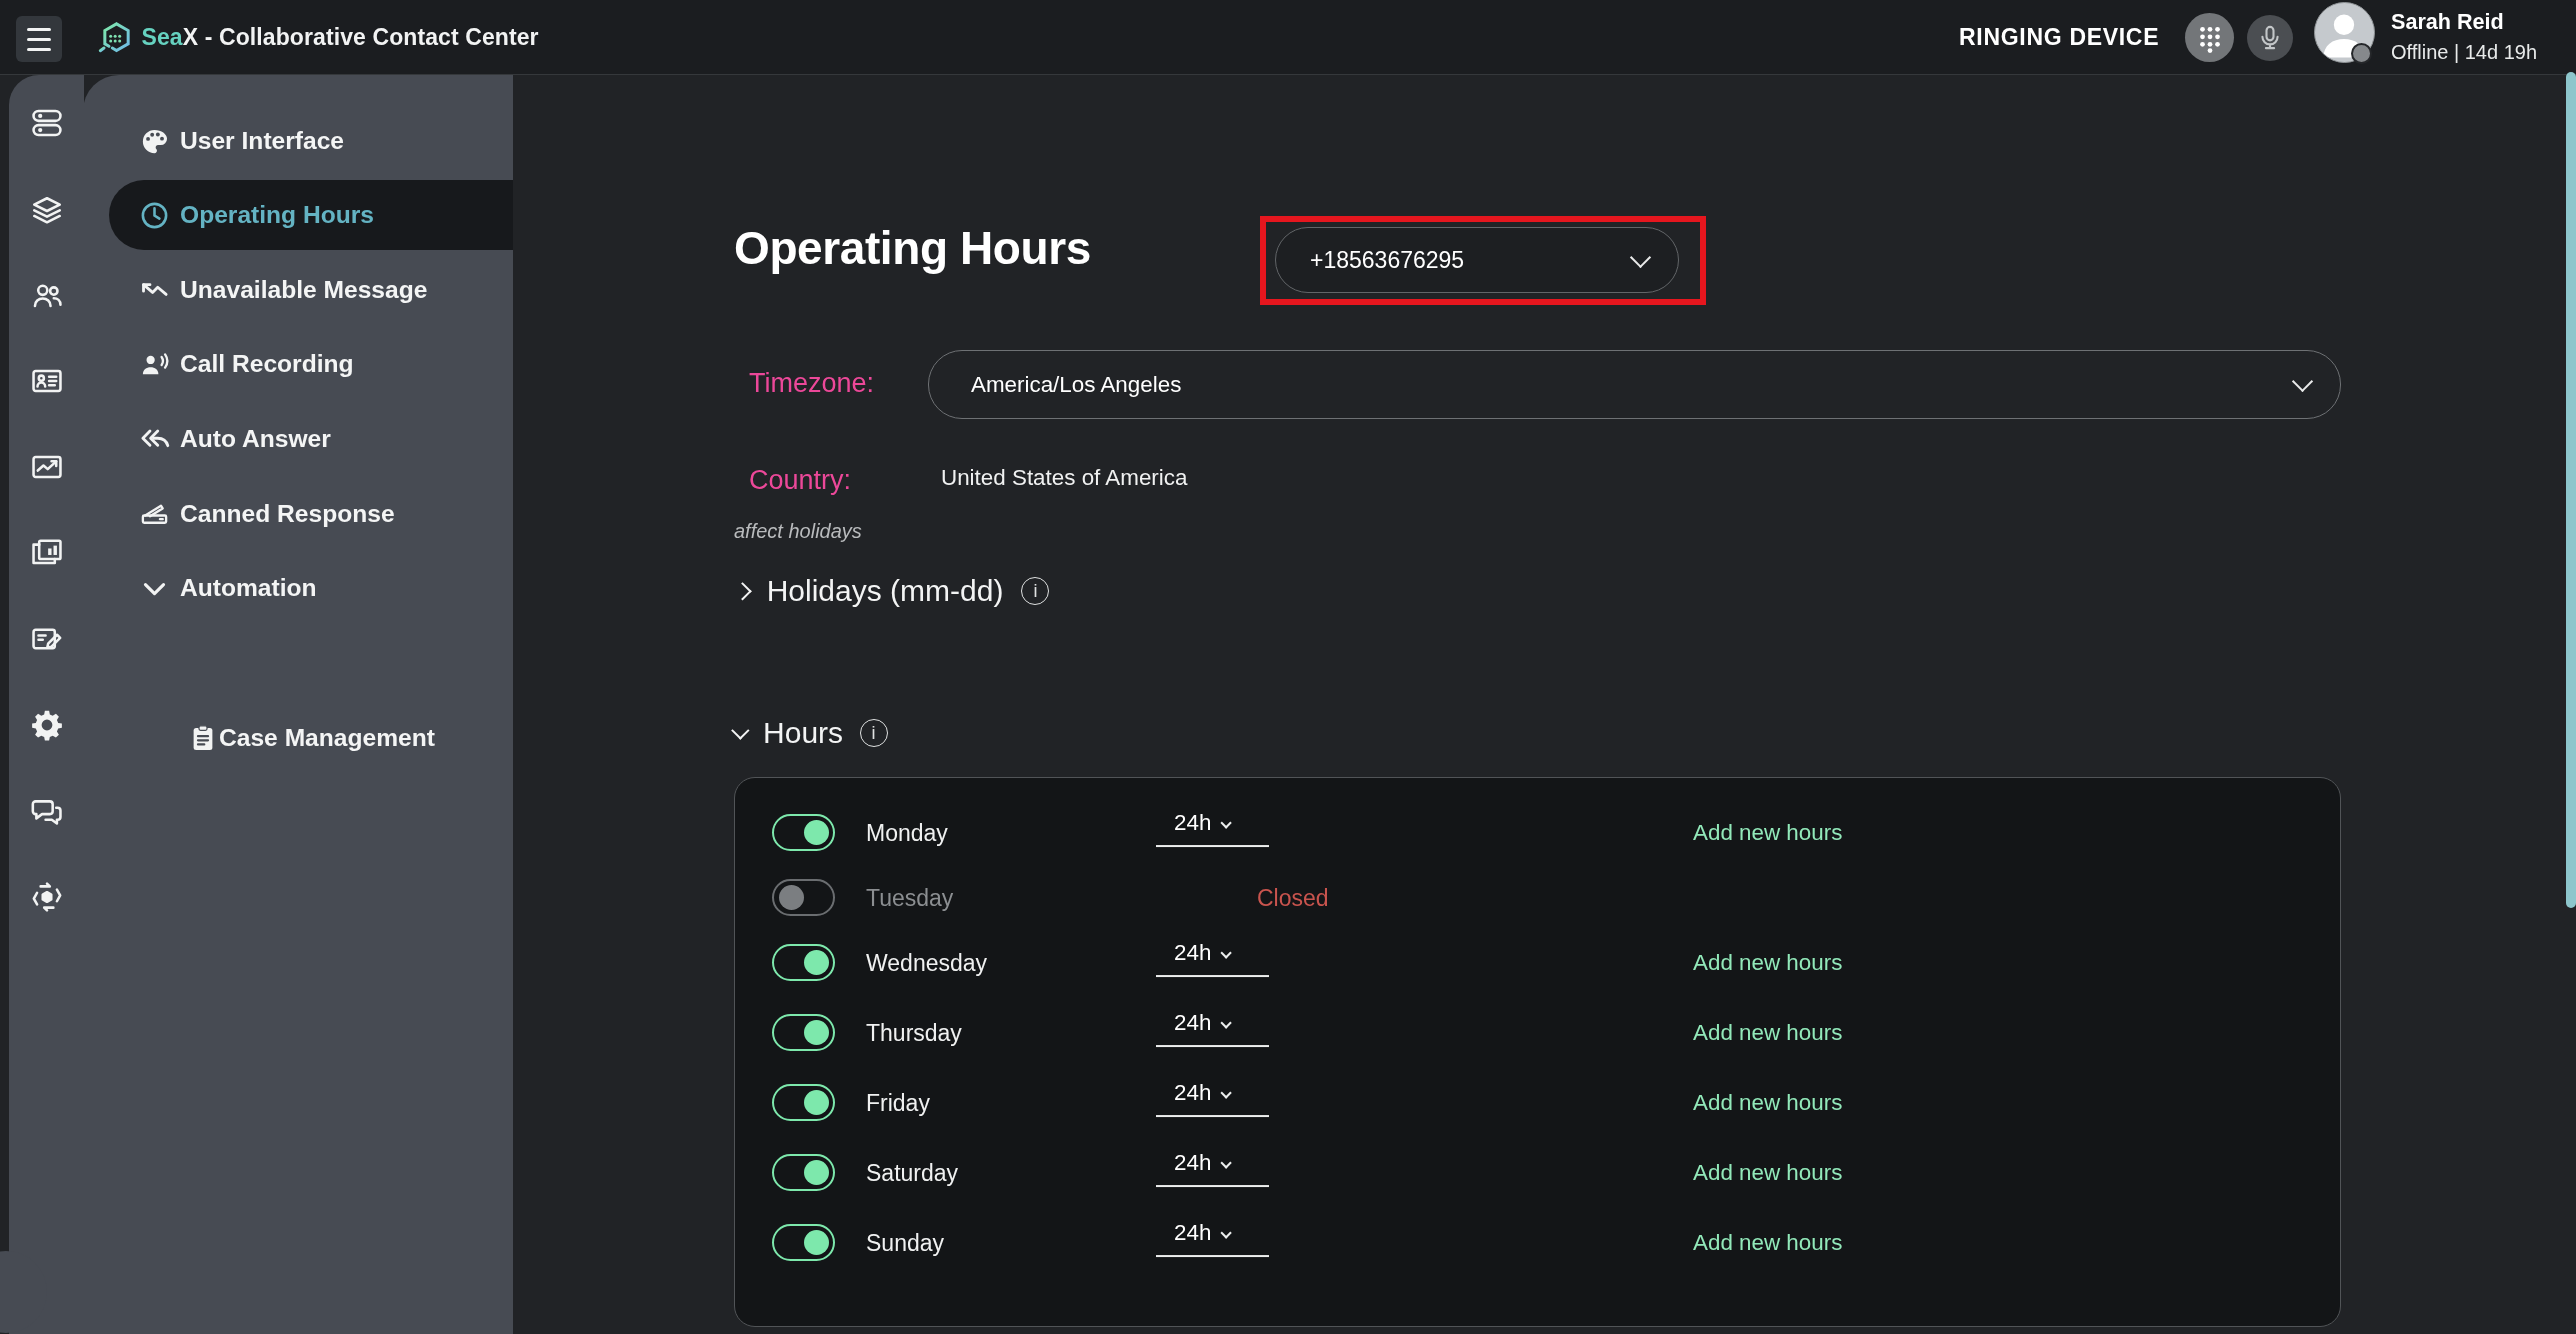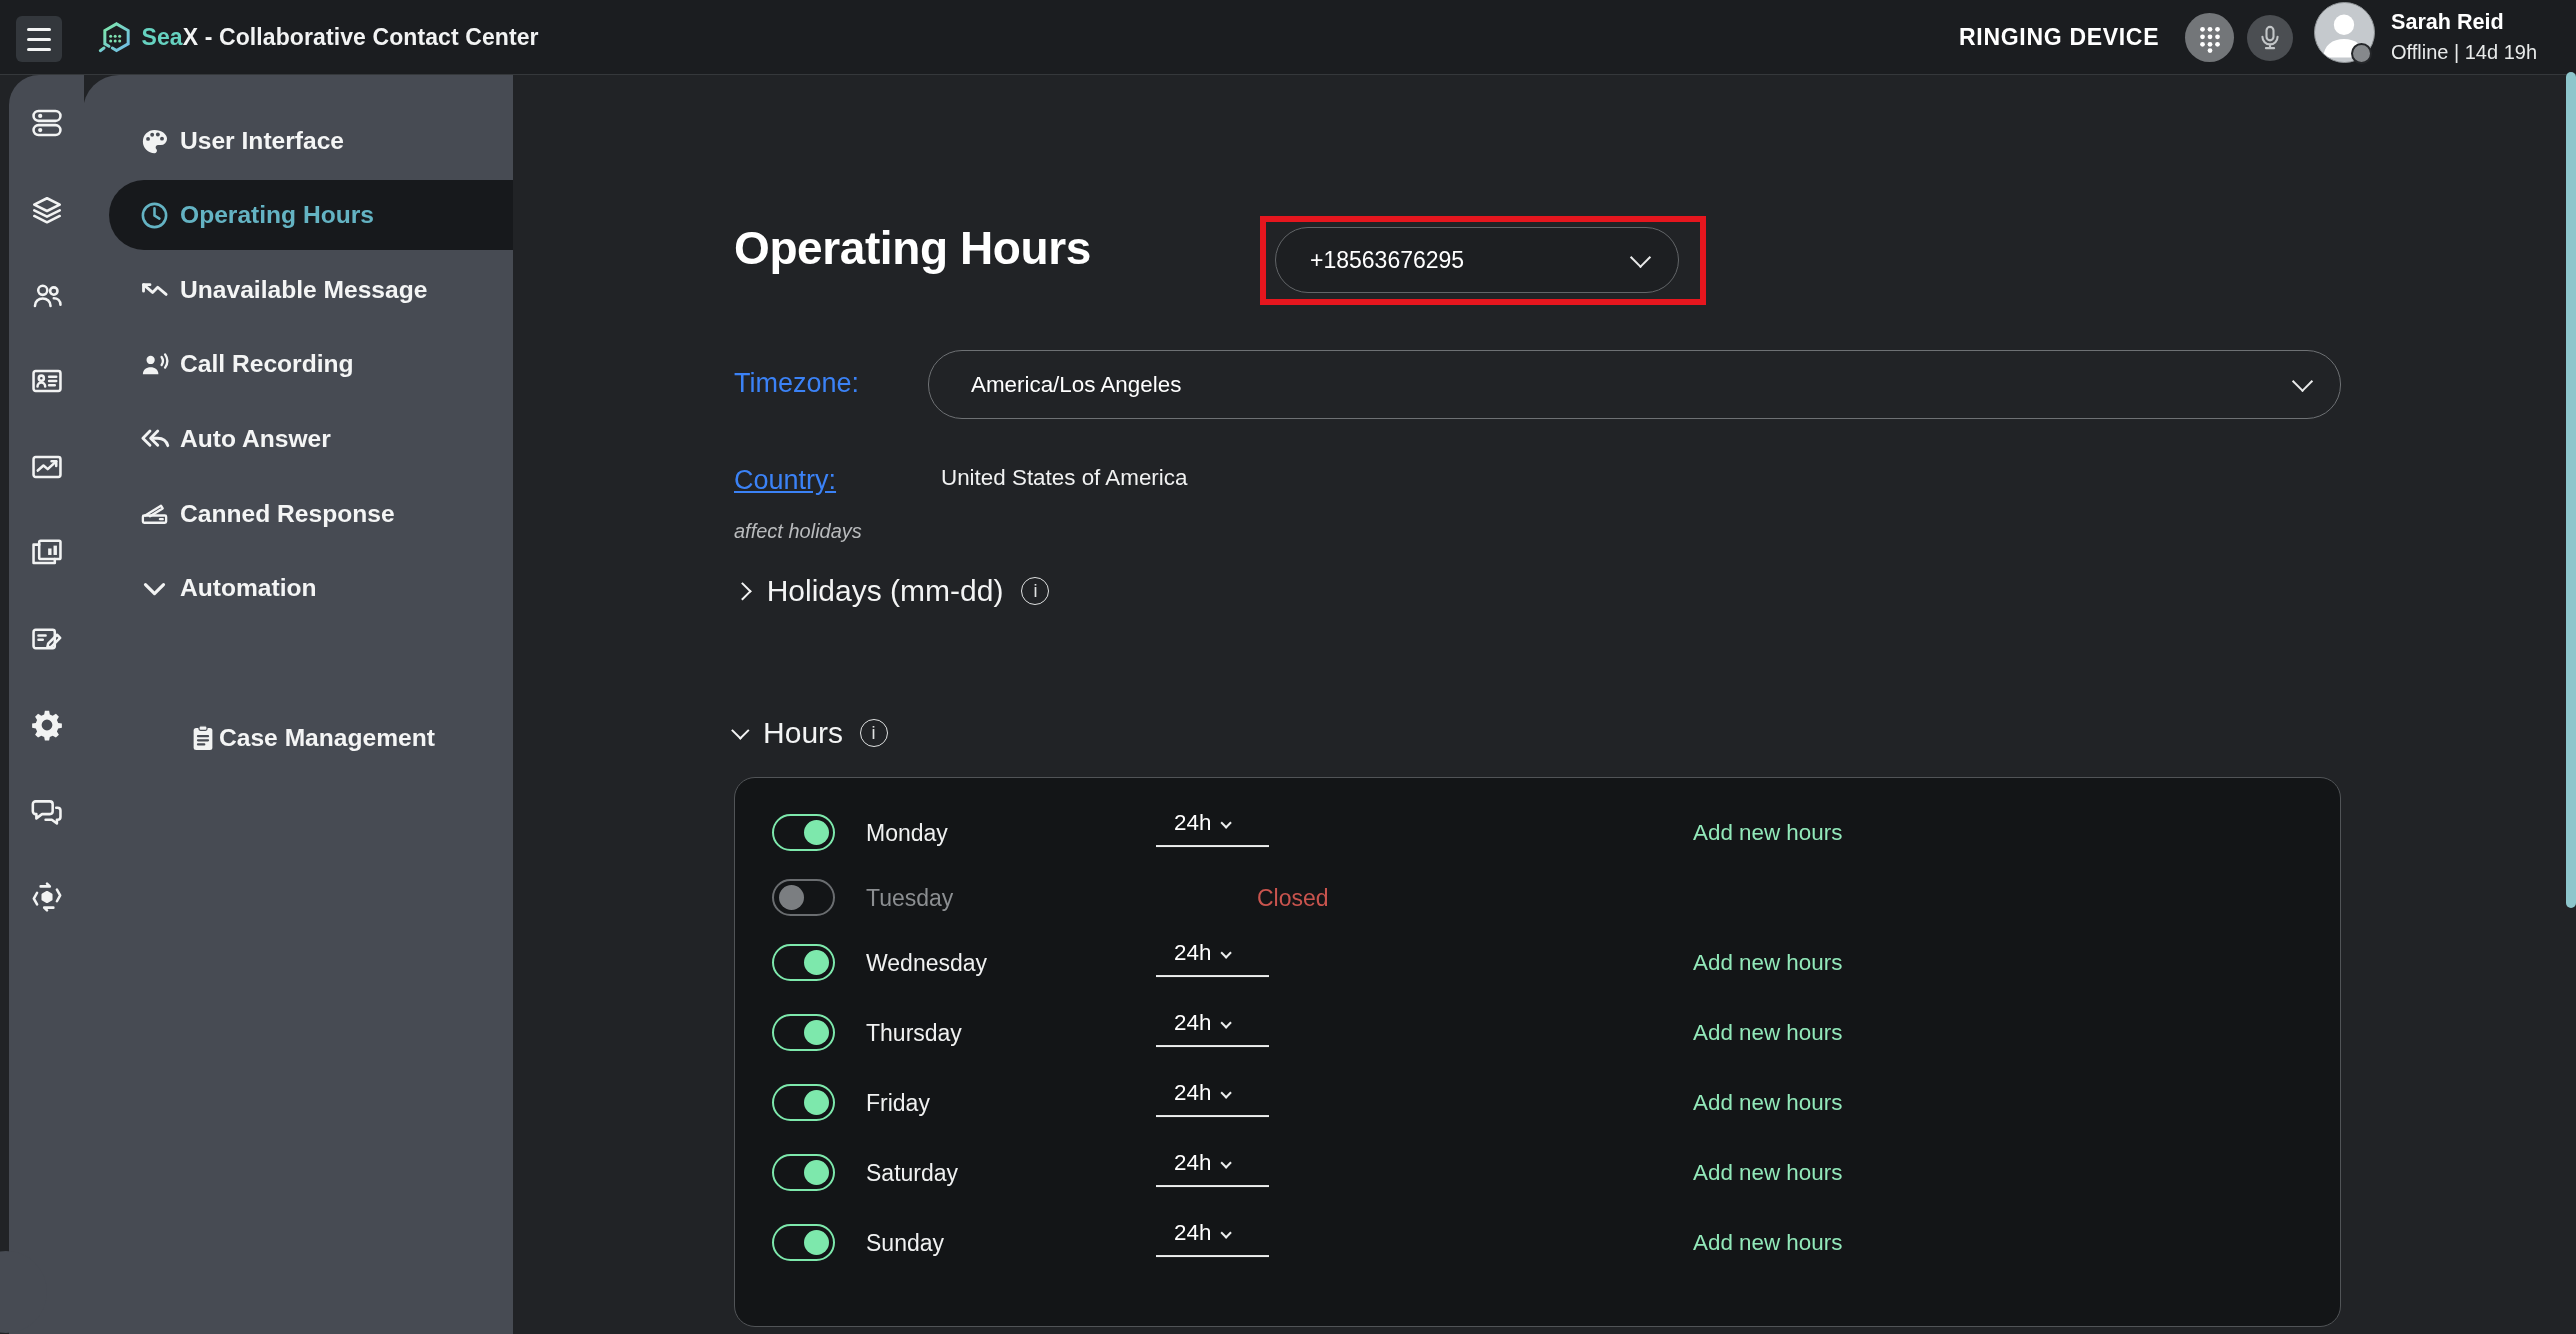--- a/index.html
+++ b/index.html
@@ -56,21 +56,21 @@
                 color:#ffffff; letter-spacing:-0.4px; }
   .red-box { position:absolute; left:1260px; top:216px; width:446px; height:89px;
              border:6.7px solid #e6161e; z-index:5; }
   .phone-select { position:absolute; left:9px; top:5.2px; width:404px; height:66px;
                   border:1.5px solid #626568; border-radius:33px; display:flex; align-items:center;
                   color:#ffffff; font-size:23px; cursor:pointer; background:#1d1f22; }
   .phone-select .val { margin-left:34px; }
   .select-chev { position:absolute; right:30px; top:50%; margin-top:-10.4px; width:15px; height:15px;
                  border-right:2.6px solid #e9eaea; border-bottom:2.6px solid #e9eaea;
                  transform:rotate(45deg); }
-  .field-label { position:absolute; color:#3b82f6; font-size:27px; }
+  .field-label { position:absolute; color:#ec4899; font-size:27px;margin-left:15px; }
   .tz-select { position:absolute; left:928px; top:350px; width:1413px; height:69px;
                border:1.5px solid #6e7174; border-radius:34px; display:flex; align-items:center;
                color:#ffffff; font-size:22.4px; cursor:pointer; background:#212326; }
   .tz-select .val { margin-left:42px; }
   .country-value { position:absolute; left:941px; top:465px; font-size:22.4px; color:#f0f1f1; }
   .country-note { position:absolute; left:734px; top:520px; font-size:20px; font-style:italic; color:#b9bbbd; }
 
   .section-header { position:absolute; display:flex; align-items:center; color:#f3f4f4;
                     font-size:30px; cursor:pointer; }
   .chev { display:inline-block; width:12.7px; height:12.7px; border-right:2.6px solid #f3f4f4;
@@ -367,21 +367,21 @@
       <span class="select-chev"></span>
     </div>
   </div>
 
   <div class="field-label" style="left:734px; top:368px;">Timezone:</div>
   <div class="tz-select">
     <span class="val">America/Los Angeles</span>
     <span class="select-chev"></span>
   </div>
 
-  <div class="field-label" style="left:734px; top:465px;text-decoration:underline;">Country:</div>
+  <div class="field-label" style="left:734px; top:465px;">Country:</div>
   <div class="country-value">United States of America</div>
   <div class="country-note">affect holidays</div>
 
   <div class="section-header" style="left:736px; top:574px; gap:18px;text-align:center;">
     <span class="chev right"></span>
     <span>Holidays (mm-dd)</span>
     <span class="info-icon">i</span>
   </div>
 
   <div class="section-header" style="left:734px; top:716px; gap:16.4px;">

